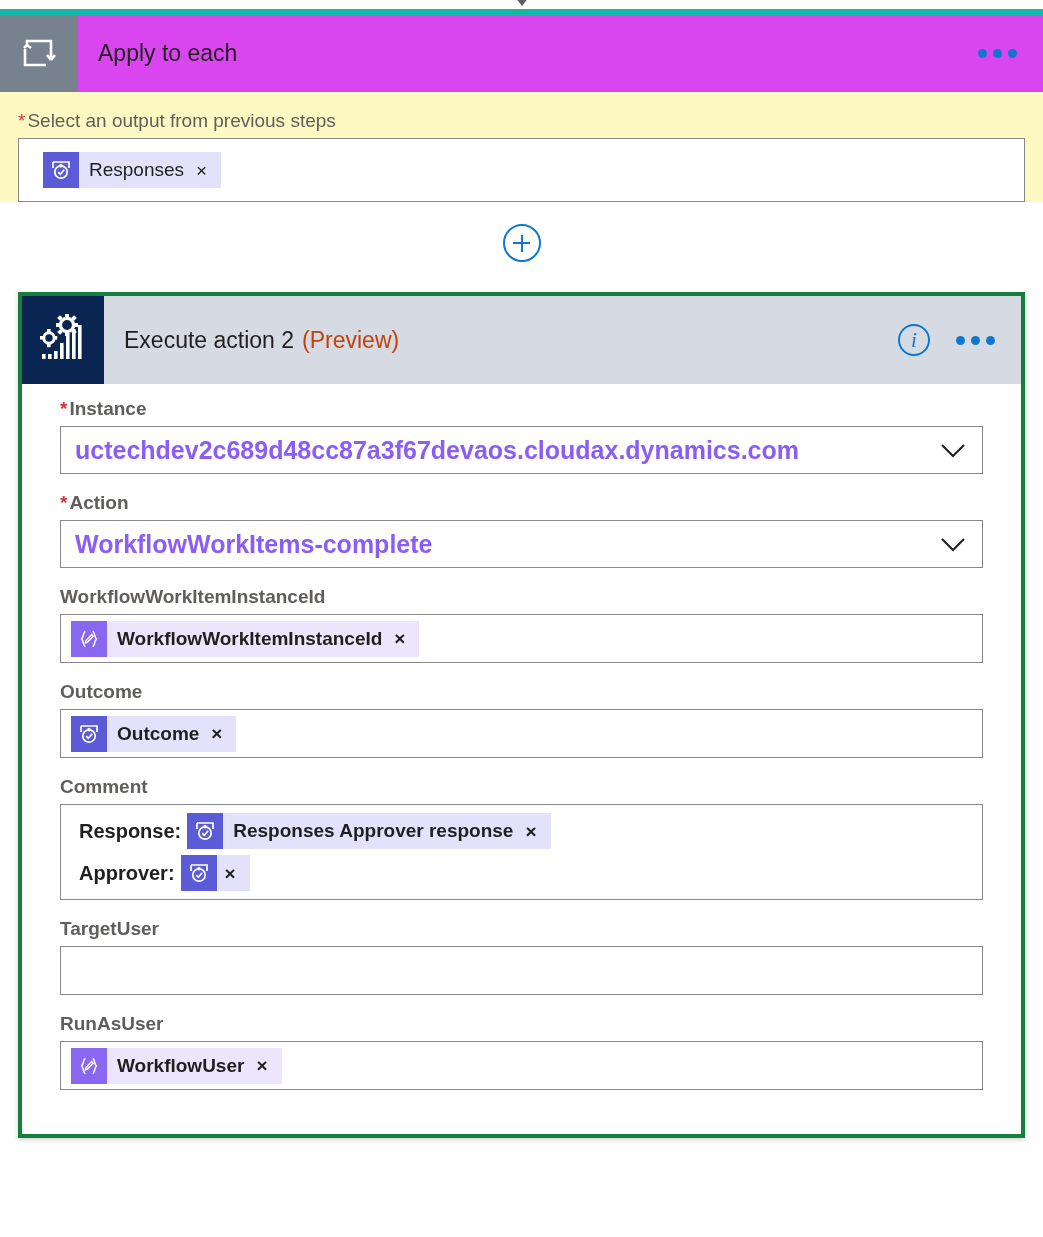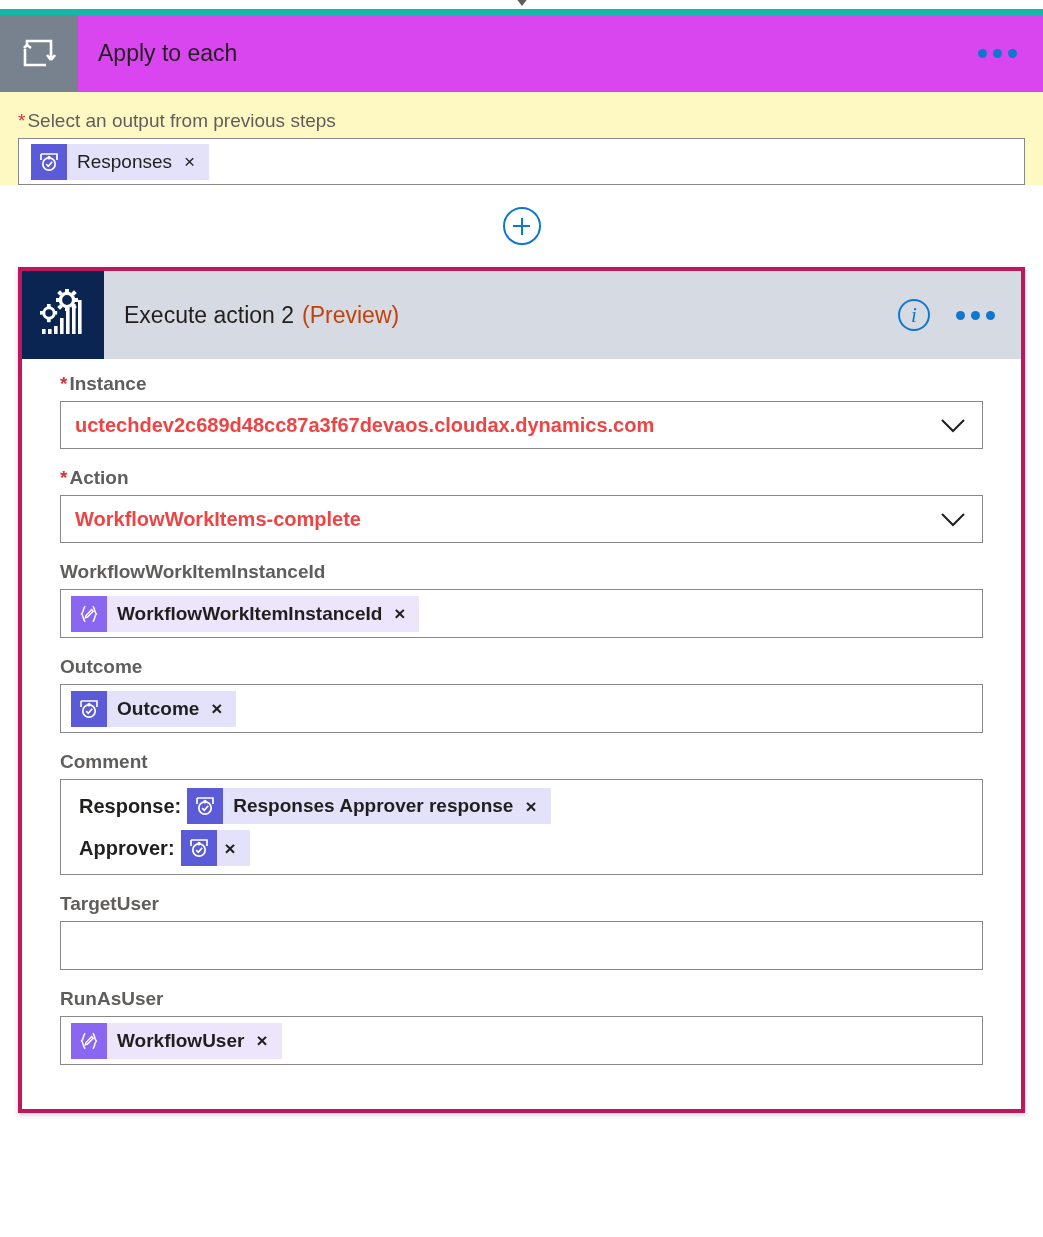--- a/index.html
+++ b/index.html
@@ -93,24 +93,24 @@
     color: #605e5c;
     margin-bottom: 6px;
     display: block;
   }
   .req-label .star {
     color: #d13438;
     margin-right: 2px;
   }
   .ate-input {
     border: 1px solid #8a8886;
-    height: 47px;
-    display: flex;
-    align-items: center;
-    padding-left: 12px;
+    height: 64px;
+    display: flex;
+    align-items: center;
+    padding-left: 24px;
     background: #fff;
     box-sizing: border-box;
   }
 
   
   .token {
     display: inline-flex;
     align-items: center;
     height: 36px;
     background: #e4e2fb;
@@ -178,22 +178,22 @@
     position: relative;
     width: 17px;
     height: 17px;
     display: flex;
     align-items: center;
     justify-content: center;
   }
 
   
   .ea-card {
-    margin: 0 18px 14px 18px;
-    border: 4px solid #be185d;
+    margin: 8px 18px 14px 18px;
+    border: 4px solid #15803d;
     background: #ffffff;
     box-shadow: 0 2px 5px rgba(0,0,0,0.18);
     box-sizing: border-box;
   }
   .ea-header {
     display: flex;
     align-items: stretch;
     background: #d6dae2;
     height: 88px;
   }
@@ -259,22 +259,22 @@
     height: 48px;
     display: flex;
     align-items: center;
     justify-content: space-between;
     padding: 0 16px 0 14px;
     box-sizing: border-box;
     background: #fff;
     cursor: pointer;
   }
   .select-value {
-    font-size: 20px;
-    color: #ef4444;
+    font-size: 25px;
+    color: #8b5cf6;
     white-space: nowrap;
     overflow: hidden;
     text-overflow: ellipsis;
   }
   .chev {
     flex: 0 0 auto;
     width: 26px;
     height: 15px;
   }
   .chev svg { display: block; }

